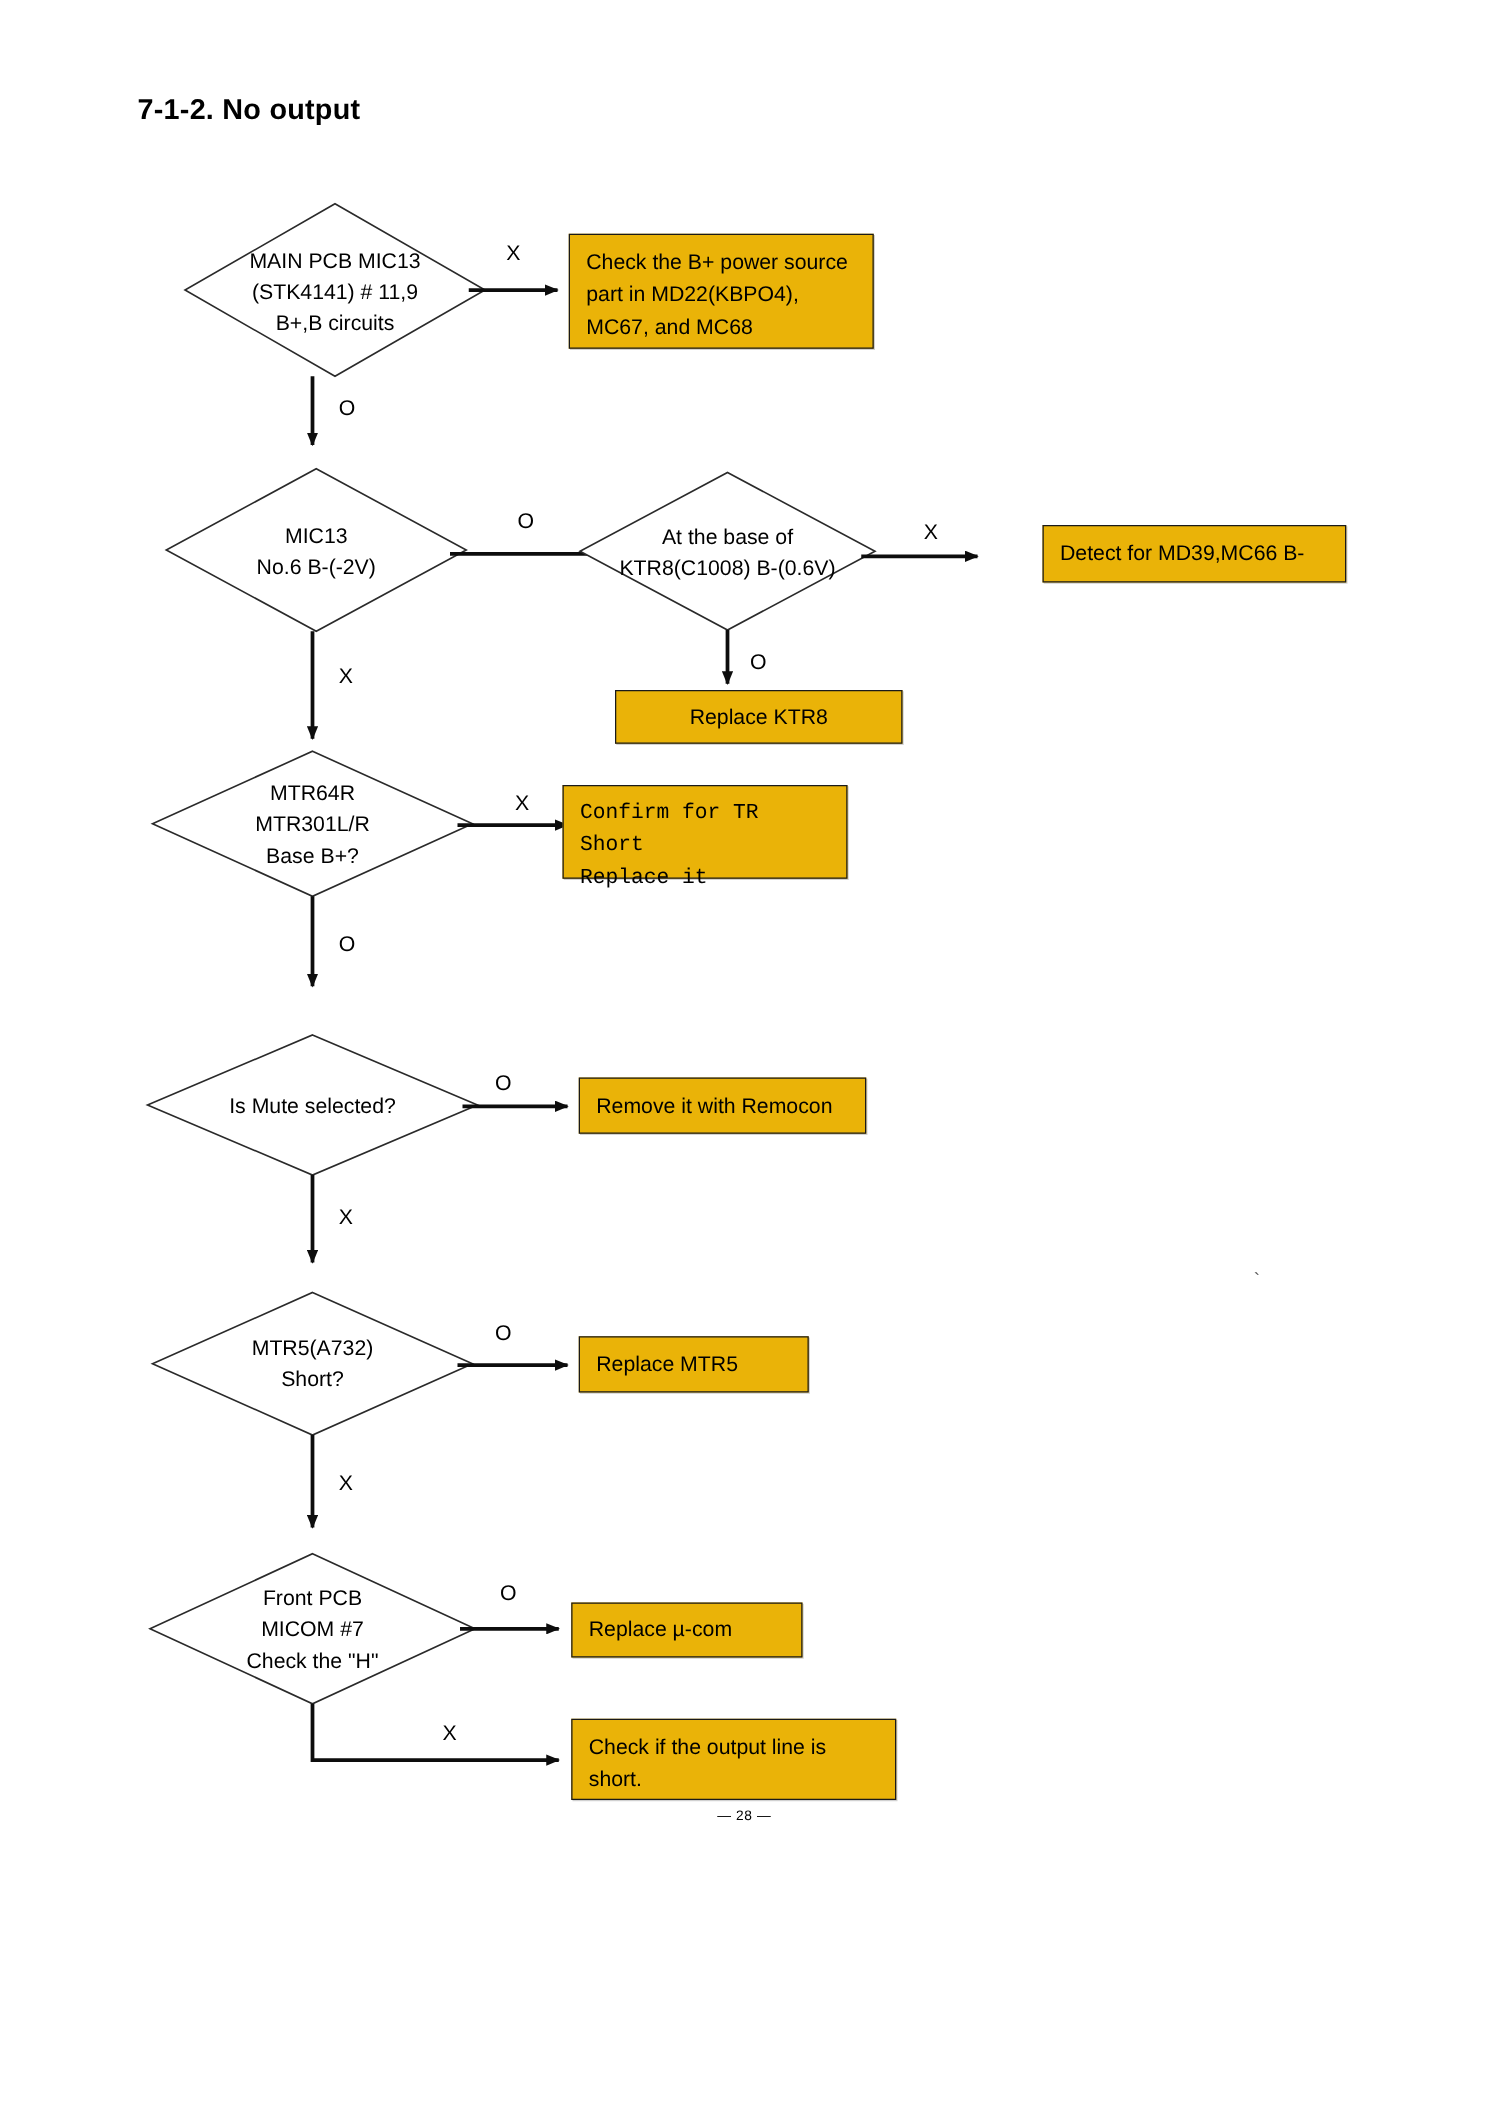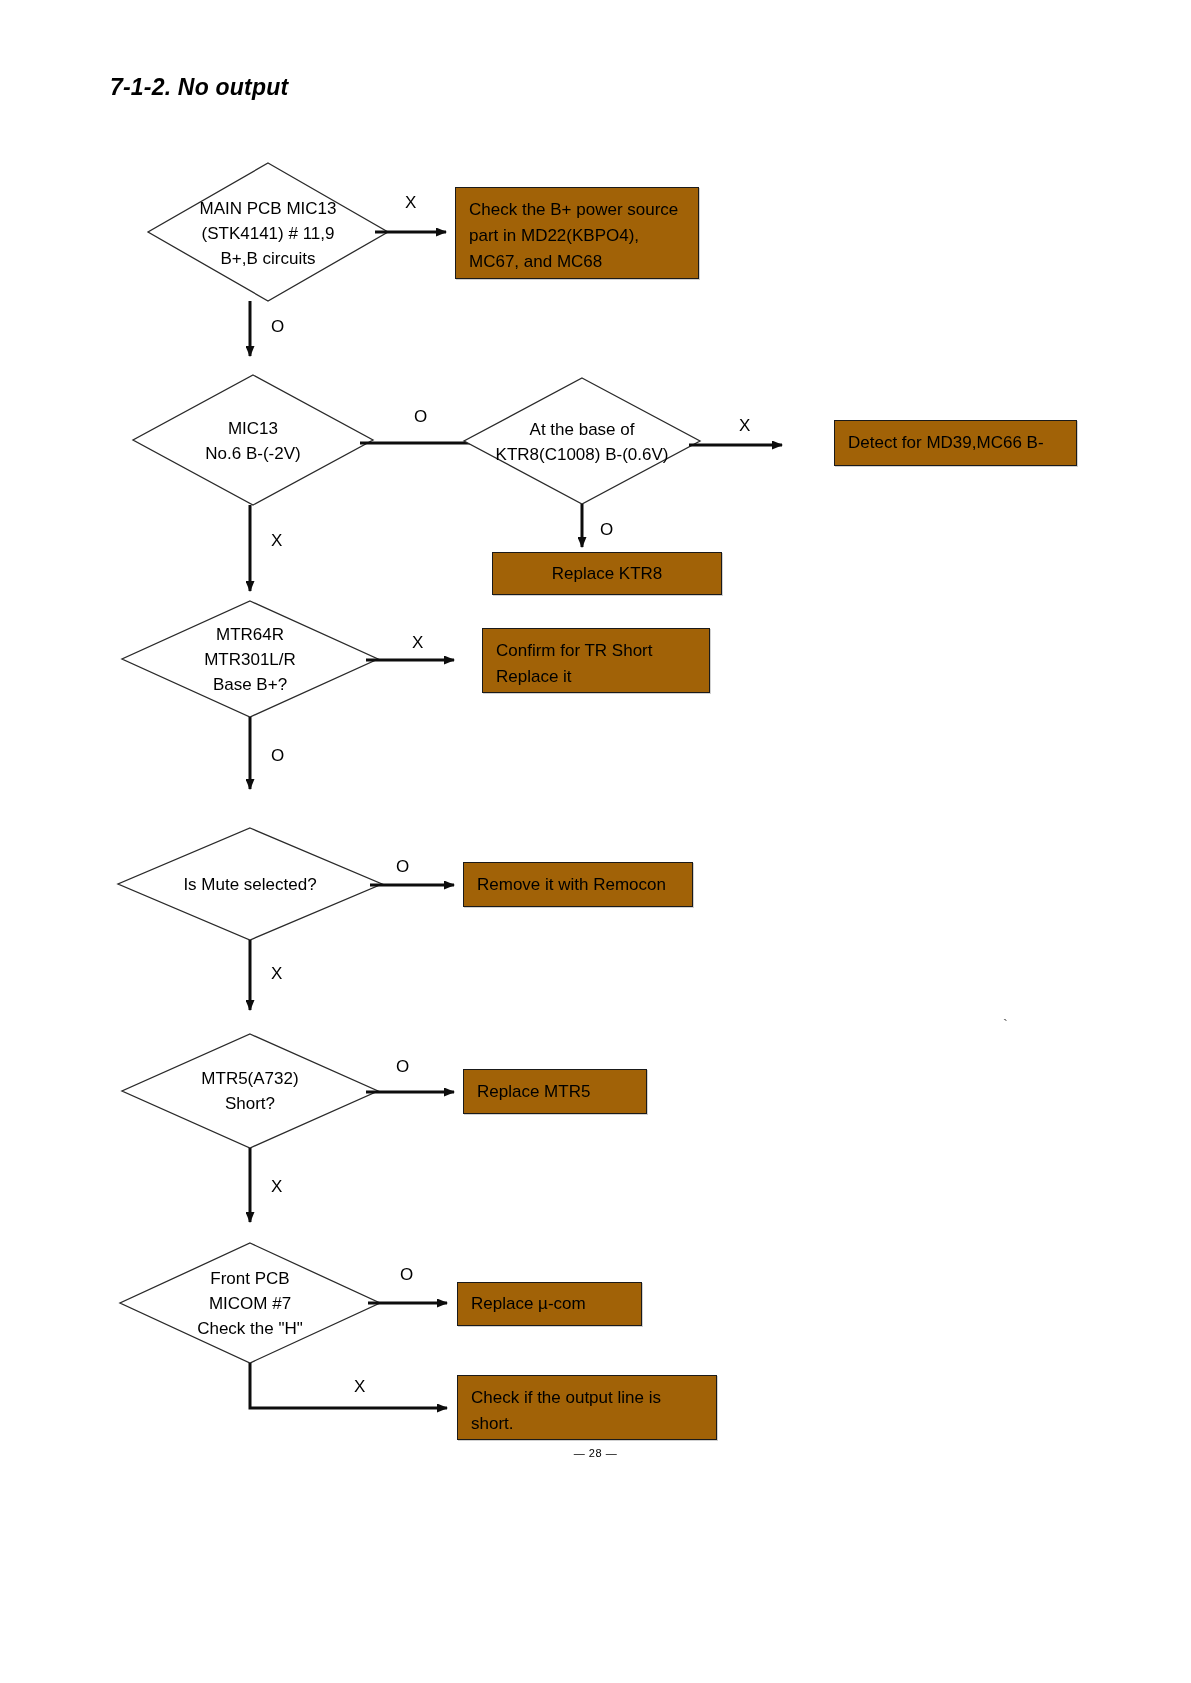--- a/index.html
+++ b/index.html
@@ -24,21 +24,20 @@
   }
 
   .title {
     position: absolute;
     left: 110px;
     top: 74px;
     font-size: 23px;
     font-weight: bold;
     letter-spacing: 0.2px;
     white-space: nowrap;
-    font-style: italic;
   }
 
   
   #vector {
     position: absolute;
     left: 0; top: 0;
     width: 1191px;
     height: 1683px;
     pointer-events: none;
   }
@@ -50,21 +49,21 @@
     font-size: 17px;
     line-height: 25px;
     white-space: pre-line;
     pointer-events: none;
   }
 
   
   .pbox {
     position: absolute;
     border: 1.5px solid #1a1a1a;
-    background: #a16207;
+    background: #eab308;
     box-sizing: border-box;
     font-size: 17px;
     line-height: 26px;
     padding: 9px 13px;
     white-space: pre-line;
     box-shadow: 1px 1px 0 rgba(0,0,0,0.18);
   }
   .pbox.center-v {
     display: flex;
     align-items: center;
@@ -179,21 +178,21 @@
 Check the "H"</div>
 
   <div class="pbox" style="left:455px; top:187px; width:244px; height:92px;">Check the B+ power source
 part in MD22(KBPO4),
 MC67, and MC68</div>
 
   <div class="pbox center-v" style="left:790px; top:420px; width:243px; height:46px;margin-left:44px;">Detect for MD39,MC66 B-</div>
 
   <div class="pbox center-both" style="left:492px; top:552px; width:230px; height:43px;">Replace KTR8</div>
 
-  <div class="pbox" style="left:482px; top:628px; width:228px; height:65px;">Confirm for TR Short
+  <div class="pbox" style="left:450px; top:628px; width:228px; height:75px;font-family:Liberation Mono, monospace;">Confirm for TR Short
 Replace it</div>
 
   <div class="pbox center-v" style="left:463px; top:862px; width:230px; height:45px;">Remove  it with Remocon</div>
 
   <div class="pbox center-v" style="left:463px; top:1069px; width:184px; height:45px;">Replace MTR5</div>
 
   <div class="pbox center-v" style="left:457px; top:1282px; width:185px; height:44px;">Replace  µ-com</div>
 
   <div class="pbox" style="left:457px; top:1375px; width:260px; height:65px;">Check if the output line is
 short.</div>

